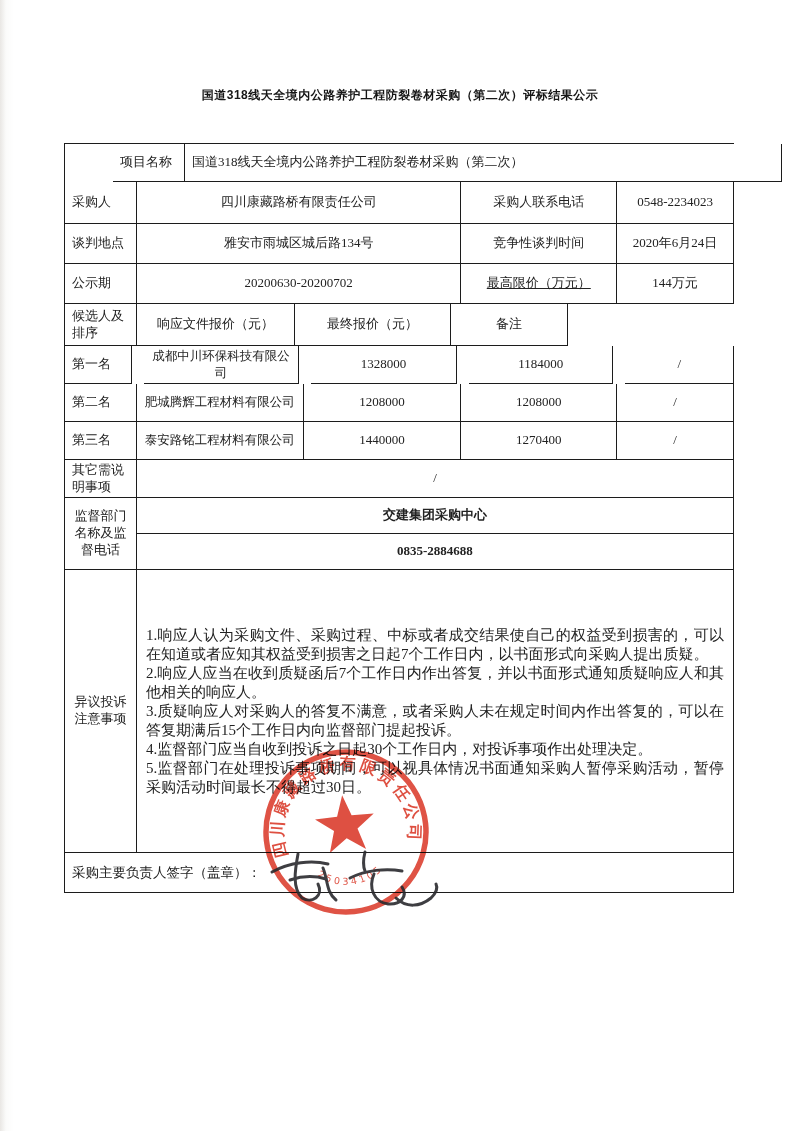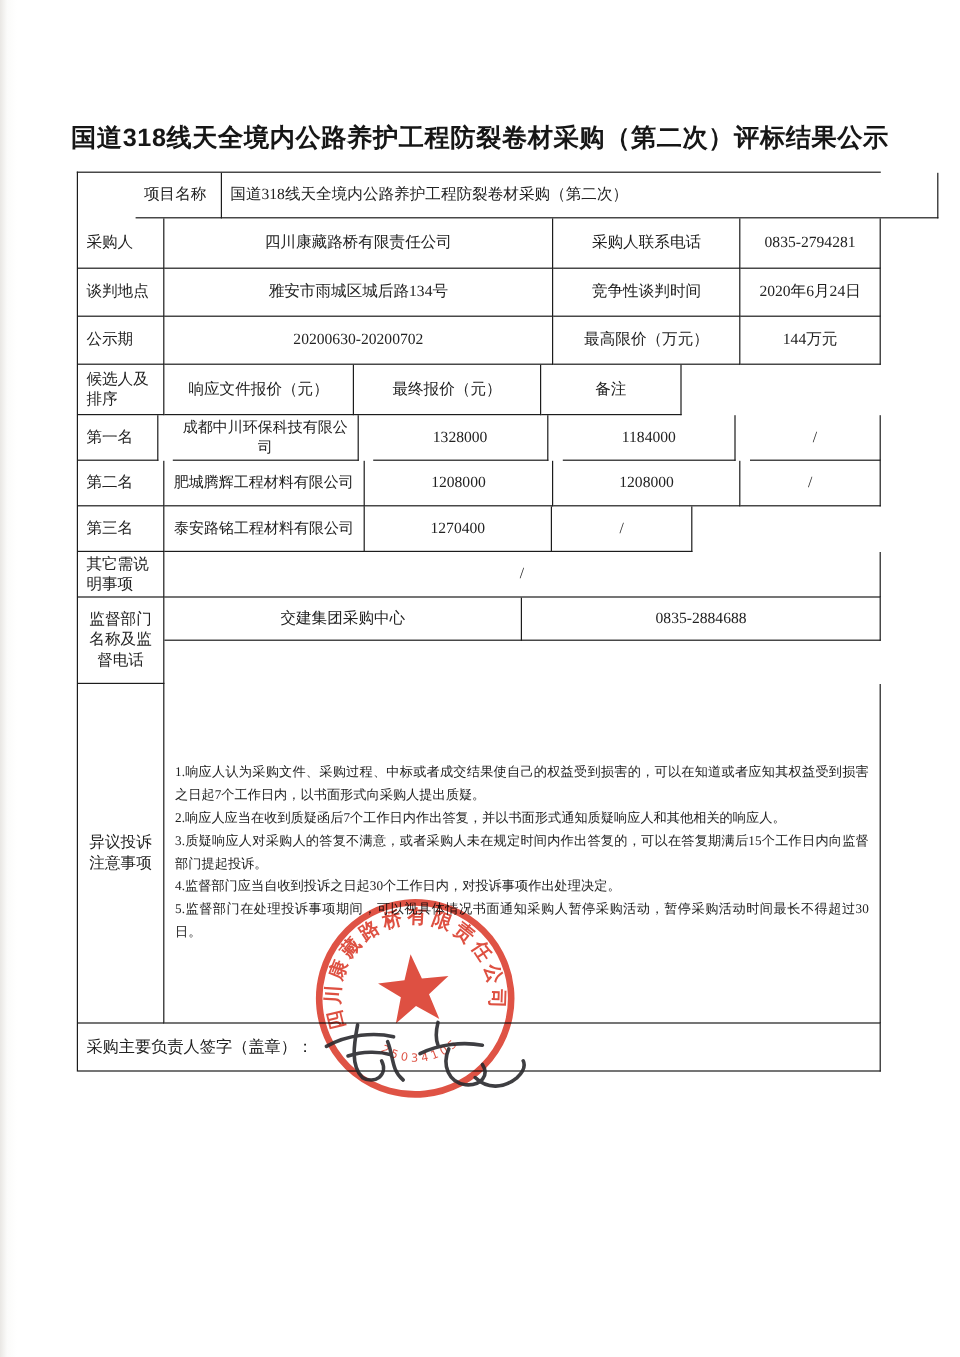--- a/index.html
+++ b/index.html
@@ -9,24 +9,24 @@
     font-family:"Liberation Serif","DejaVu Serif",serif;
     color:#1e1e1e;
     position:relative;
     overflow:hidden;
   }
   .page {
     position:absolute; inset:0;
     background:linear-gradient(90deg,#e9e7e4 0px,#fbfbfa 6px,#ffffff 14px);
   }
   .doc-title {
-    position:absolute; top:101px; left:0; width:100%;
+    position:absolute; top:87px; left:0; width:100%;
     text-align:center;
     font-family:"Liberation Sans","DejaVu Sans",sans-serif;
-    font-weight:bold; font-size:21px; letter-spacing:0.5px;
+    font-weight:bold; font-size:12px; letter-spacing:0.5px;
     color:#161616;
   }
   .tbl {
     position:absolute; left:64px; top:143px; width:670px;
     border-top:1.4px solid #1c1c1c; border-left:1.4px solid #1c1c1c;
   }
   .row { display:flex; width:100%; }
   .cell {
     border-right:1.4px solid #1c1c1c; border-bottom:1.4px solid #1c1c1c;
     display:flex; align-items:center; justify-content:center;
@@ -36,26 +36,26 @@
   .cell.lbl { justify-content:flex-start; text-align:left; }
   .cell.ctr-lbl { justify-content:center; text-align:center; }
   .pre { white-space:pre-line; }
   .c1 { width:72px; }
   .cA { width:325px; }
   .cB { width:156px; }
   .cC { width:117px; }
   .cN { width:167px; }
   .cP1 { width:158px; }
   .cWide { width:598px; }
-  .stackcol { width:598px; display:flex; flex-direction:row; }
+  .stackcol { width:598px; display:flex; flex-direction:column;font-weight:bold; }
   .stackcol .cell { width:100%; }
   .objection-body {
     flex-direction:column; align-items:stretch; justify-content:center;
     text-align:left; padding:10px 9px 10px 9px;
-    font-size:11px; line-height:19px;
+    font-size:15px; line-height:19px;
   }
   .objection-body .item { text-align:justify; }
   .sign-row .cell {
     justify-content:flex-start; text-align:right; font-size:13.5px;
   }
   .stamp {
     position:absolute; left:252px; top:738px; width:188px; height:188px;
     z-index:5; mix-blend-mode:multiply; opacity:0.92;
     transform:rotate(-6deg);
   }
@@ -75,34 +75,34 @@
 
     <div class="row" style="height:38px;margin-left:48px;">
       <div class="cell lbl c1" style="height:38px;">项目名称</div>
       <div class="cell lbl cWide" style="height:38px;">国道318线天全境内公路养护工程防裂卷材采购（第二次）</div>
     </div>
 
     <div class="row" style="height:42px;">
       <div class="cell lbl c1" style="height:42px;">采购人</div>
       <div class="cell cA" style="height:42px;">四川康藏路桥有限责任公司</div>
       <div class="cell cB" style="height:42px;text-align:right;">采购人联系电话</div>
-      <div class="cell cC" style="height:42px;">0835-2794281</div>
+      <div class="cell cC" style="height:42px;">0548-2234023</div>
     </div>
 
     <div class="row" style="height:40px;">
       <div class="cell lbl c1" style="height:40px;">谈判地点</div>
       <div class="cell cA" style="height:40px;">雅安市雨城区城后路134号</div>
       <div class="cell cB" style="height:40px;">竞争性谈判时间</div>
       <div class="cell cC" style="height:40px;">2020年6月24日</div>
     </div>
 
     <div class="row" style="height:40px;">
       <div class="cell lbl c1" style="height:40px;">公示期</div>
       <div class="cell cA" style="height:40px;">20200630-20200702</div>
-      <div class="cell cB" style="height:40px;">最高限价（万元）</div>
+      <div class="cell cB" style="height:40px;text-decoration:underline;">最高限价（万元）</div>
       <div class="cell cC" style="height:40px;">144万元</div>
     </div>
 
     <div class="row" style="height:42px;">
       <div class="cell lbl c1 pre" style="height:42px;">候选人及
 排序</div>
       <div class="cell cP1" style="height:42px;">响应文件报价（元）</div>
       <div class="cell cB" style="height:42px;">最终报价（元）</div>
       <div class="cell cC" style="height:42px;">备注</div>
     </div>
@@ -119,20 +119,21 @@
       <div class="cell lbl c1" style="height:38px;">第二名</div>
       <div class="cell cN" style="height:38px; font-size:12.5px;">肥城腾辉工程材料有限公司</div>
       <div class="cell cP1" style="height:38px;">1208000</div>
       <div class="cell cB" style="height:38px;">1208000</div>
       <div class="cell cC" style="height:38px;">/</div>
     </div>
 
     <div class="row" style="height:38px;">
       <div class="cell lbl c1" style="height:38px;">第三名</div>
       <div class="cell cN" style="height:38px; font-size:12.5px;">泰安路铭工程材料有限公司</div>
+      <div class="cell cP1" style="height:38px;">1440000</div>
       <div class="cell cB" style="height:38px;">1270400</div>
       <div class="cell cC" style="height:38px;">/</div>
     </div>
 
     <div class="row" style="height:38px;">
       <div class="cell lbl c1 pre" style="height:38px;">其它需说
 明事项</div>
       <div class="cell cWide" style="height:38px;">/</div>
     </div>
 

